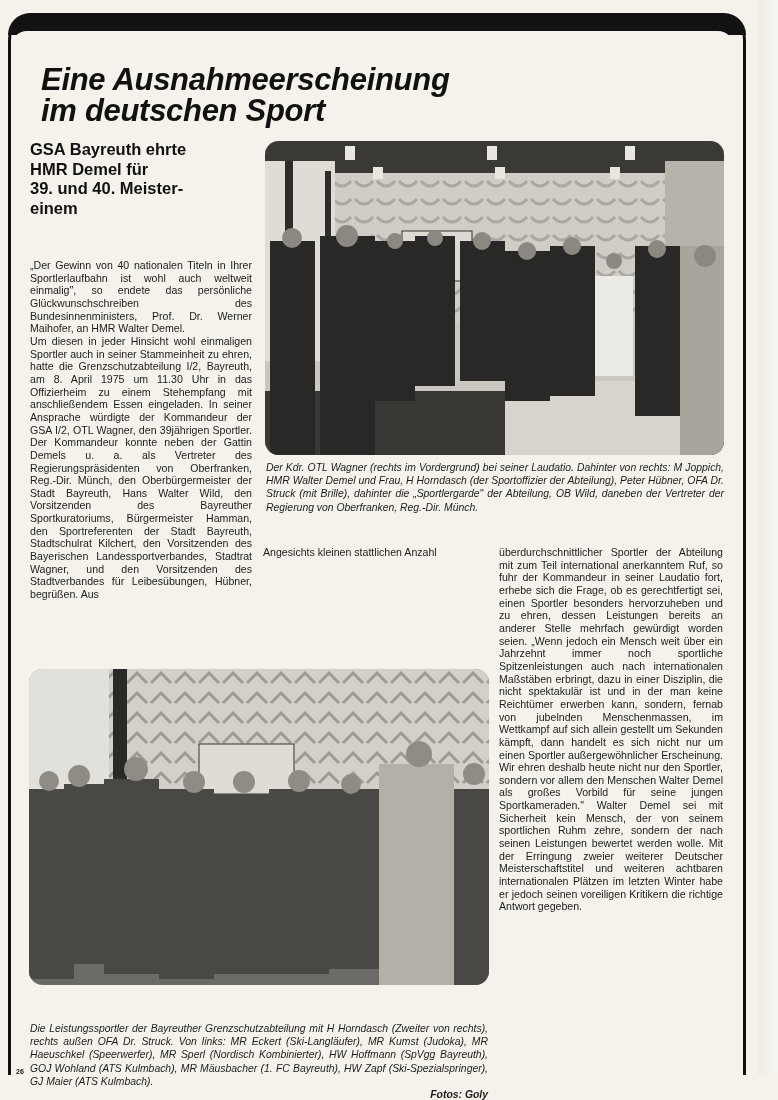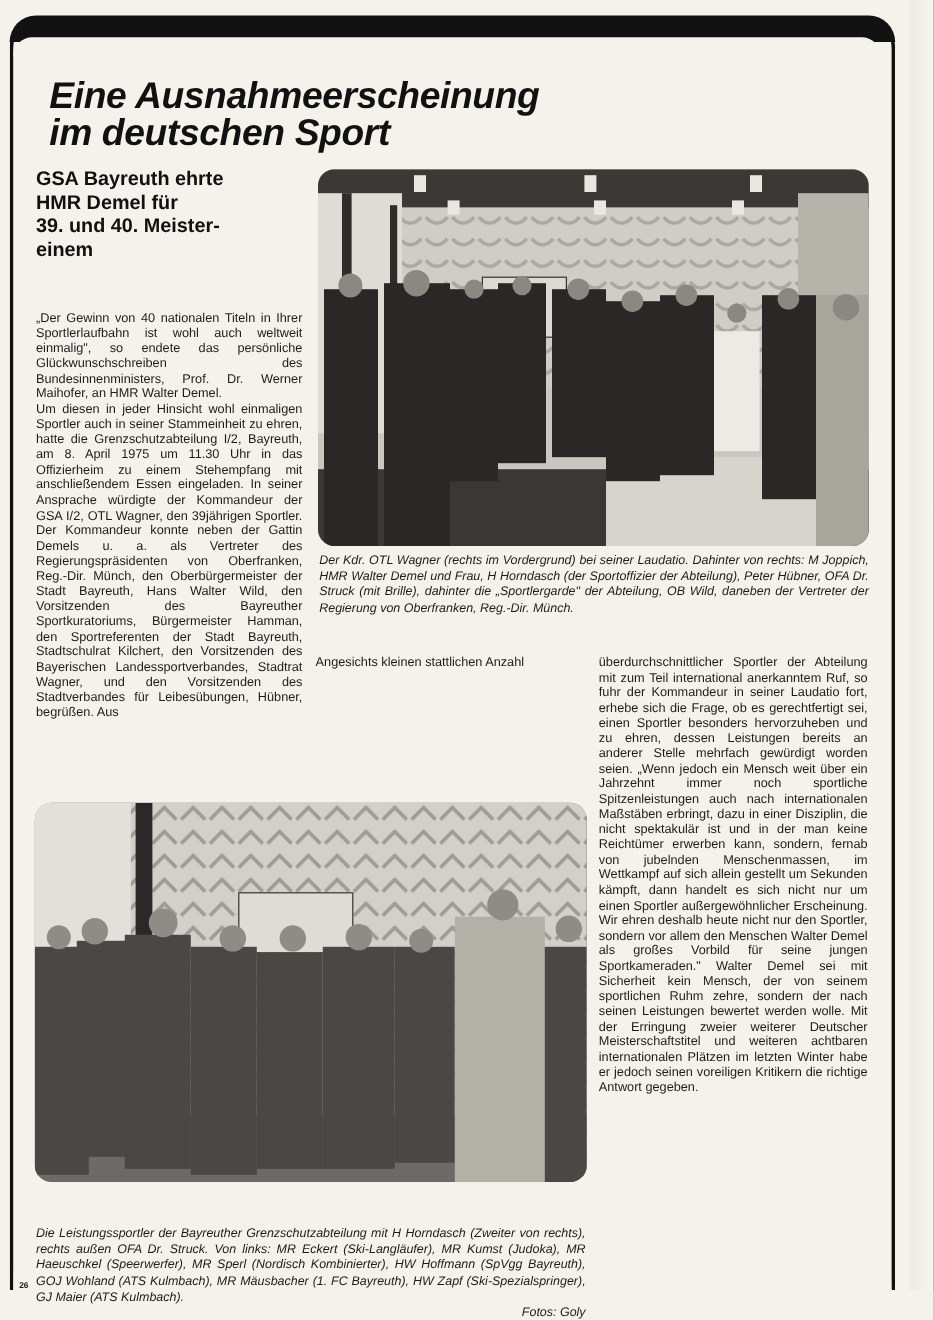--- a/index.html
+++ b/index.html
@@ -47,21 +47,21 @@
   .body-text p { margin:0; }
   .col-left { left:30px; top:259px; width:222px; }
   .col-mid { left:263px; top:546px; width:224px; }
   .col-right { left:499px; top:546px; width:224px; }
   .caption {
     position:absolute; font-size:10.4px; line-height:13.2px; font-style:italic;
     text-align:justify; color:#1c1c1c;
   }
   .caption-top { left:266px; top:461px; width:458px; }
   .caption-bottom { left:30px; top:991px; width:458px;margin-top:31px; }
-  .credit { display:block; text-align:right; }
+  .credit { display:block; text-align:right;font-weight:bold; }
   .photo {
     position:absolute; overflow:hidden; border-radius:14px;
     background:#777;
   }
   .photo-top { left:265px; top:141px; width:459px; height:314px; }
   .photo-bottom { left:29px; top:669px; width:460px; height:316px; }
   .photo svg { display:block; width:100%; height:100%; }
   .side-noise {
     position:absolute; left:758px; top:0; width:20px; height:1100px;
     background:linear-gradient(90deg,#ecebe4,#f6f5ef);

